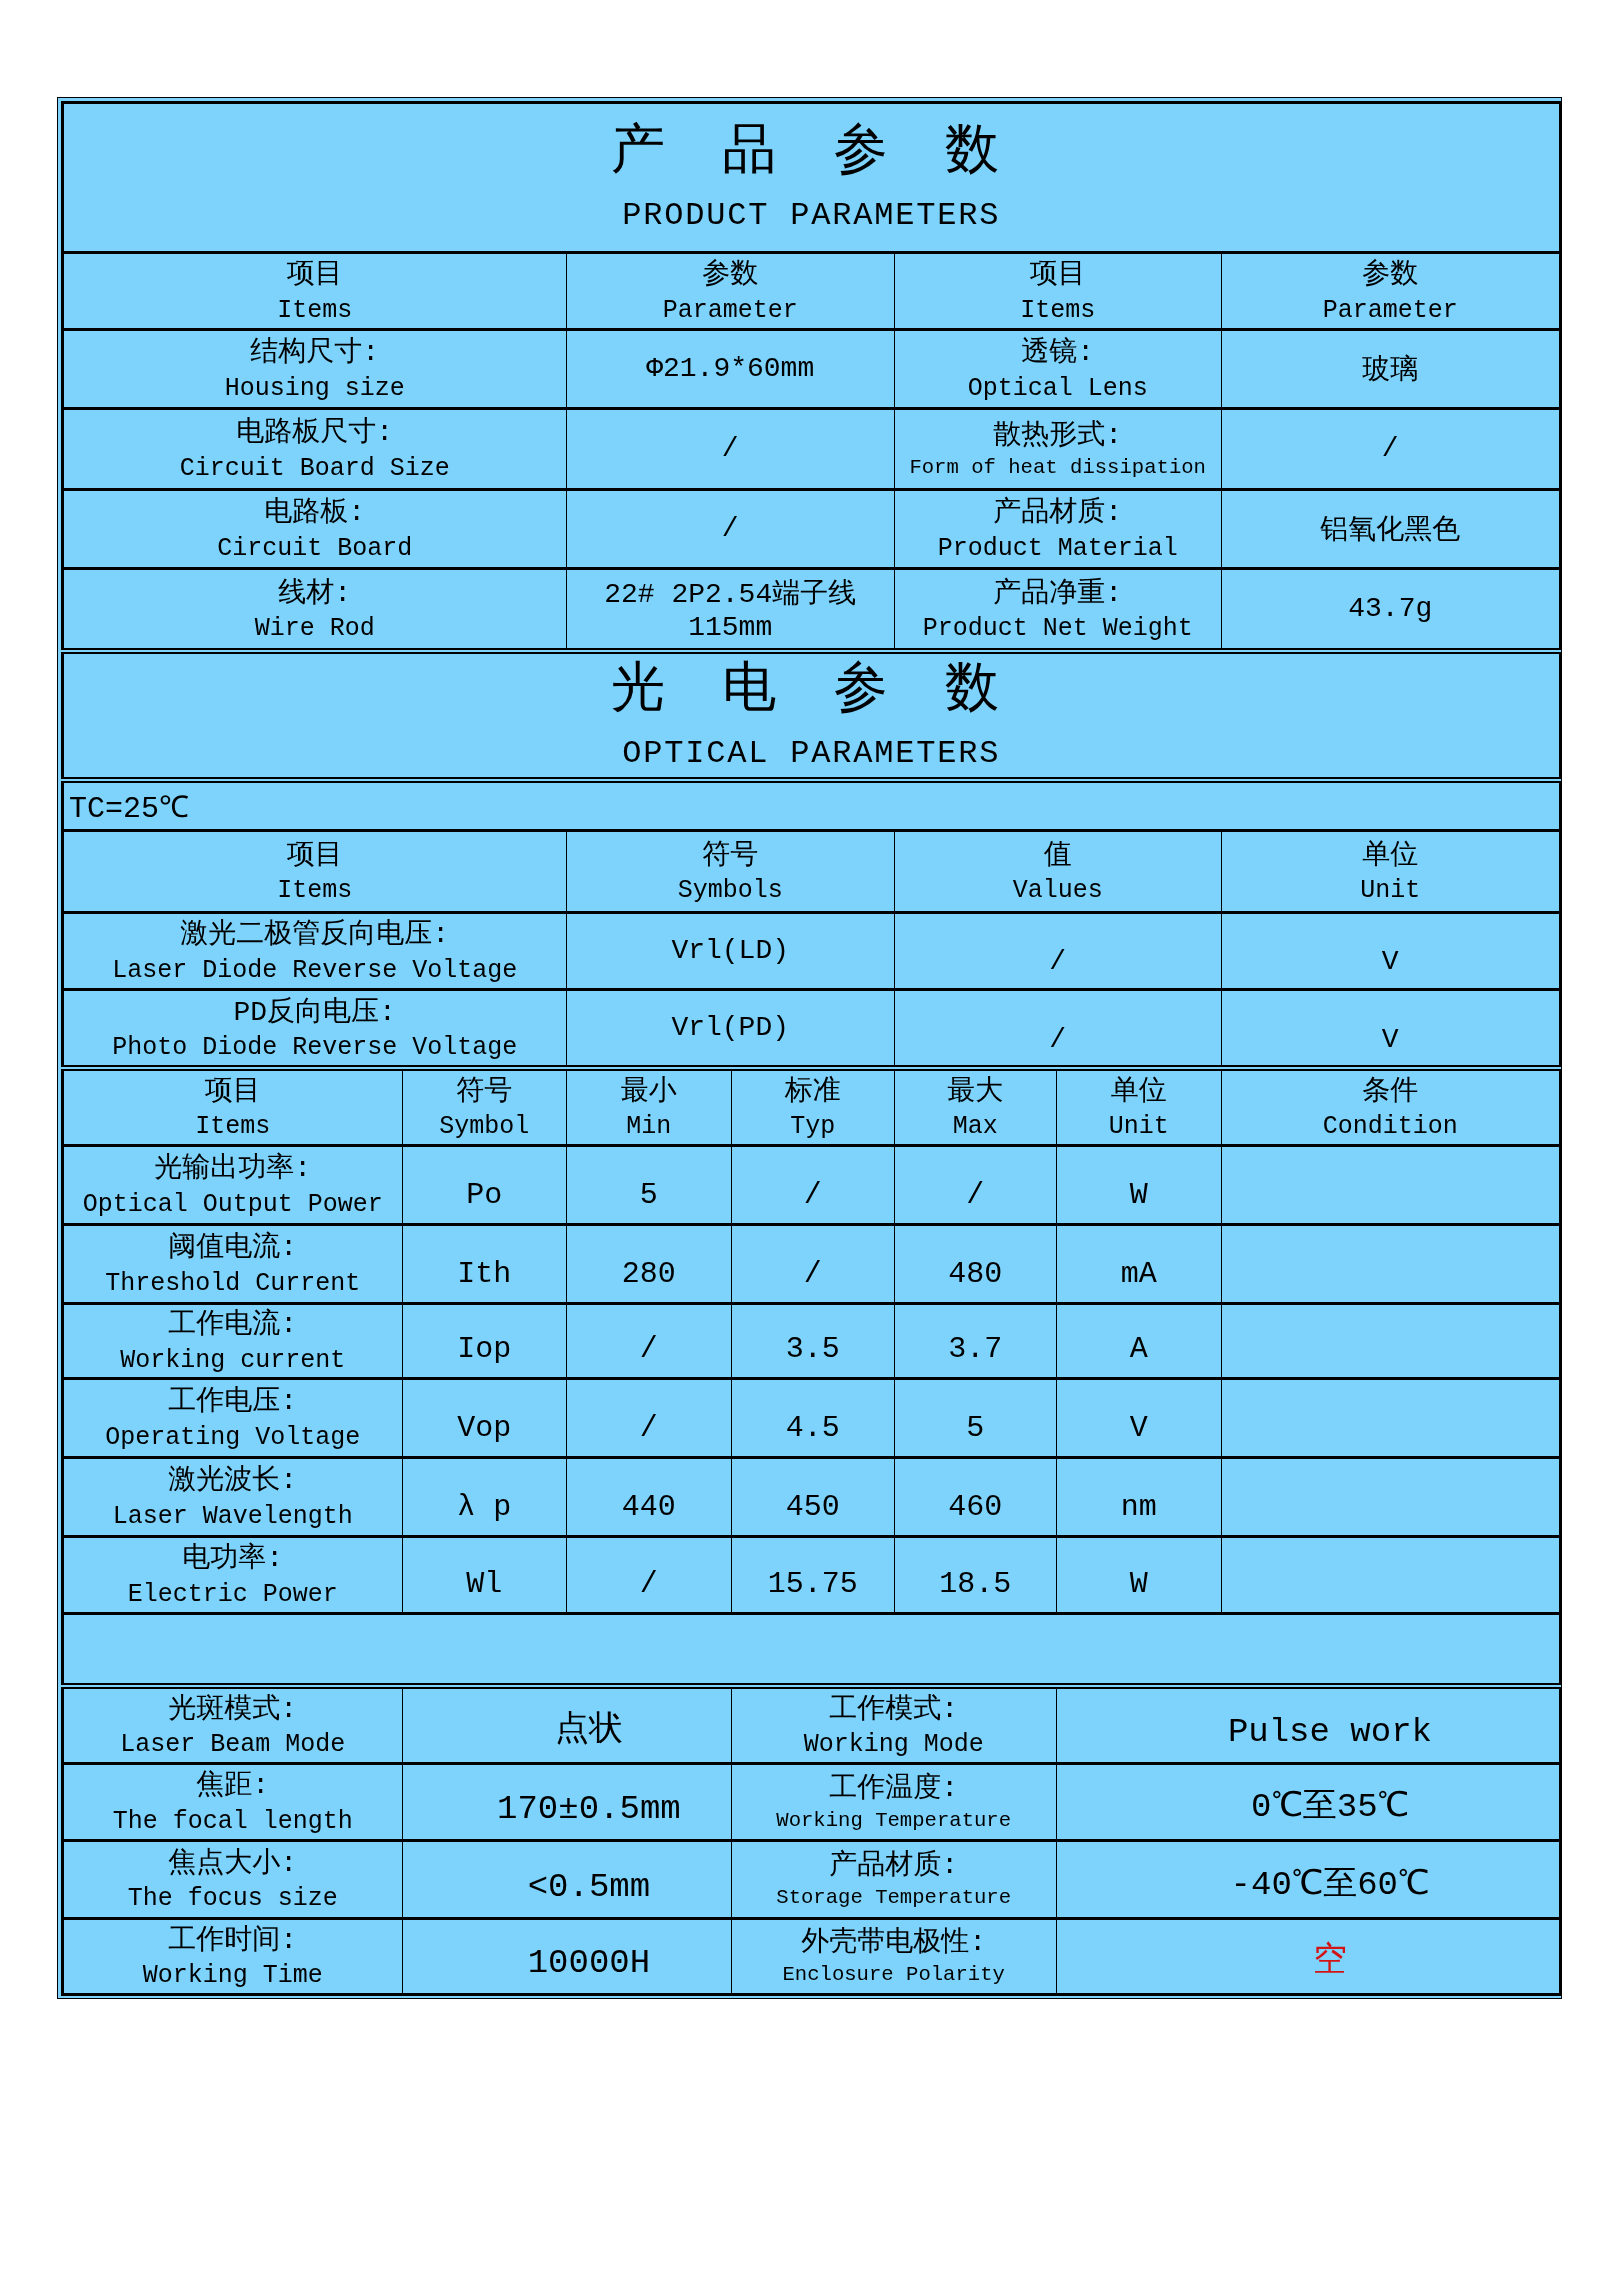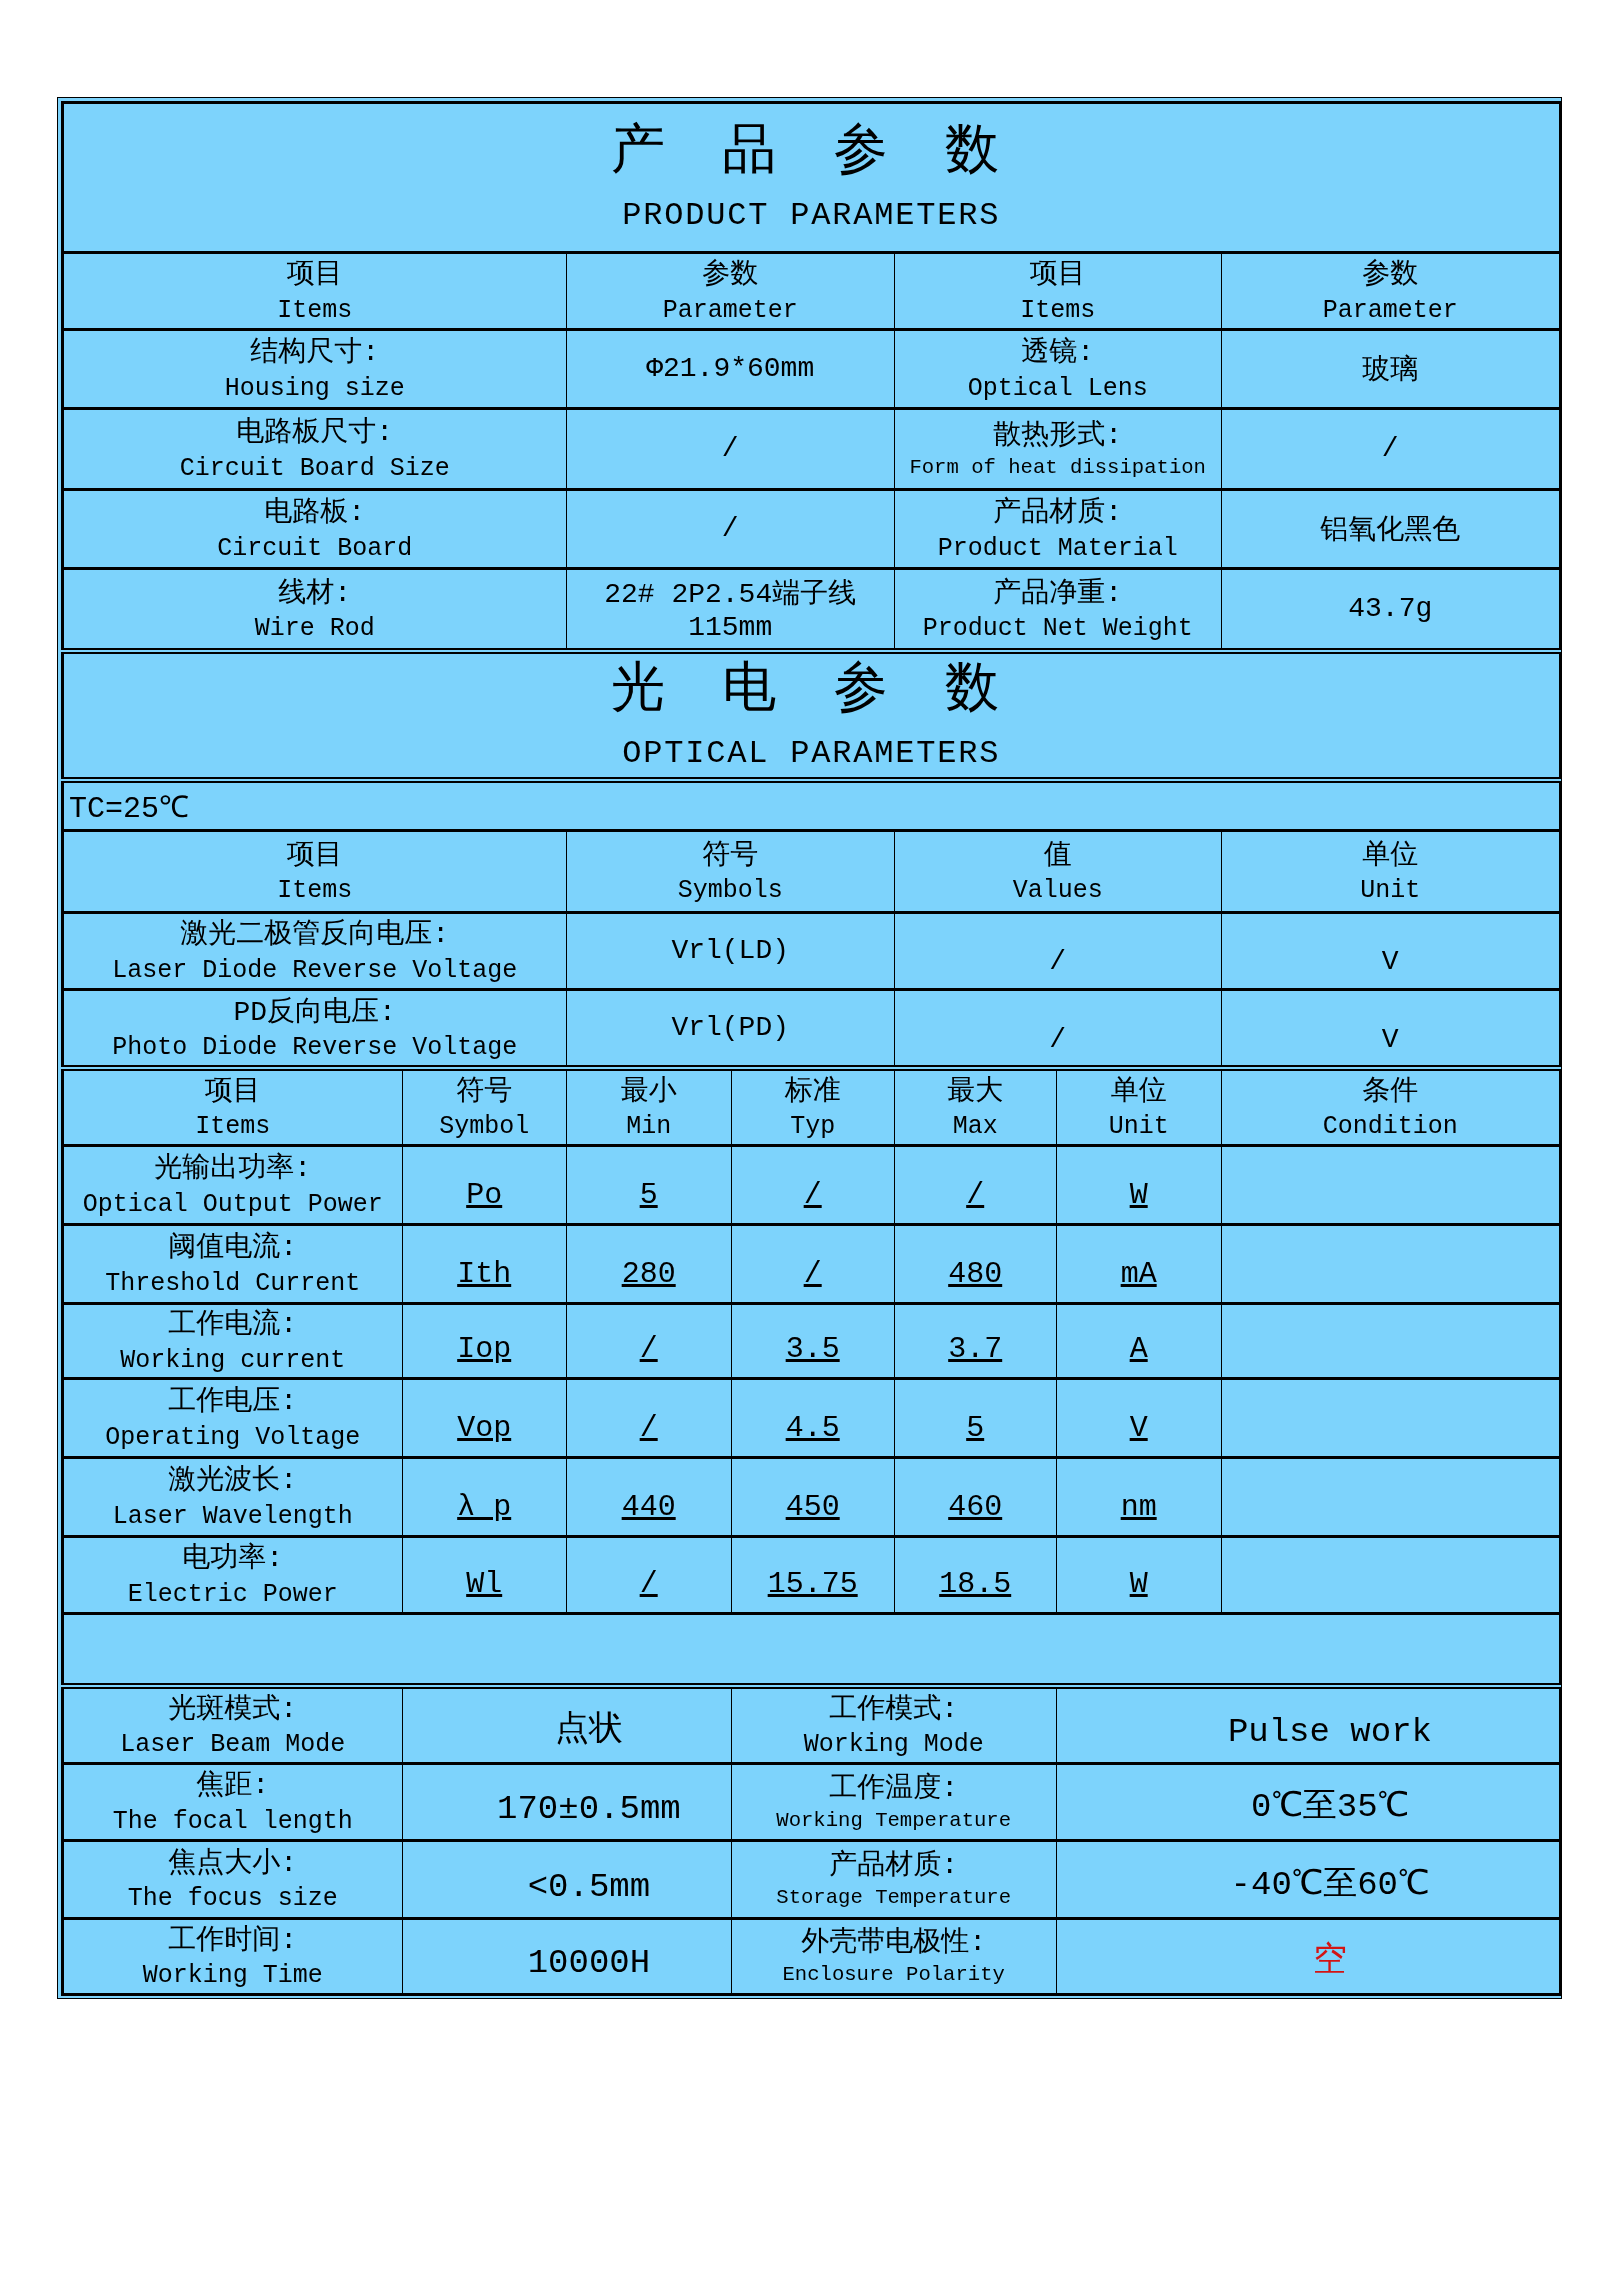--- a/index.html
+++ b/index.html
@@ -17,21 +17,21 @@
   }
   td{
     border:1.8px solid #000;border-top-width:3.6px;border-bottom-width:3.6px;
     text-align:center;vertical-align:middle;padding:0 3.6px;overflow:hidden;
   }
   tr.sep-double > td{border-top:6.3px double #000;}
   .cn{font-size:28px;line-height:1.40;}
   .en{font-size:25px;line-height:1.25;}
   .en-small{font-size:20.6px;line-height:1.3;}
   .val{font-size:28px;}
-  .num{font-size:30px;text-decoration:underline;}
+  .num{font-size:30px;}
   .low{vertical-align:bottom;padding-bottom:10.7px;}
   .big{font-size:34px;padding-left:48px;}
   .title-cn{font-size:54px;letter-spacing:12.5px;line-height:1.2;}
   .title-en{font-size:32px;margin-top:11px;letter-spacing:1.8px;}
   .tc-cell{text-align:left;font-size:30px;padding-left:5.4px;}
   .red{color:#d31414;}
 </style>
 </head>
 <body>
 

